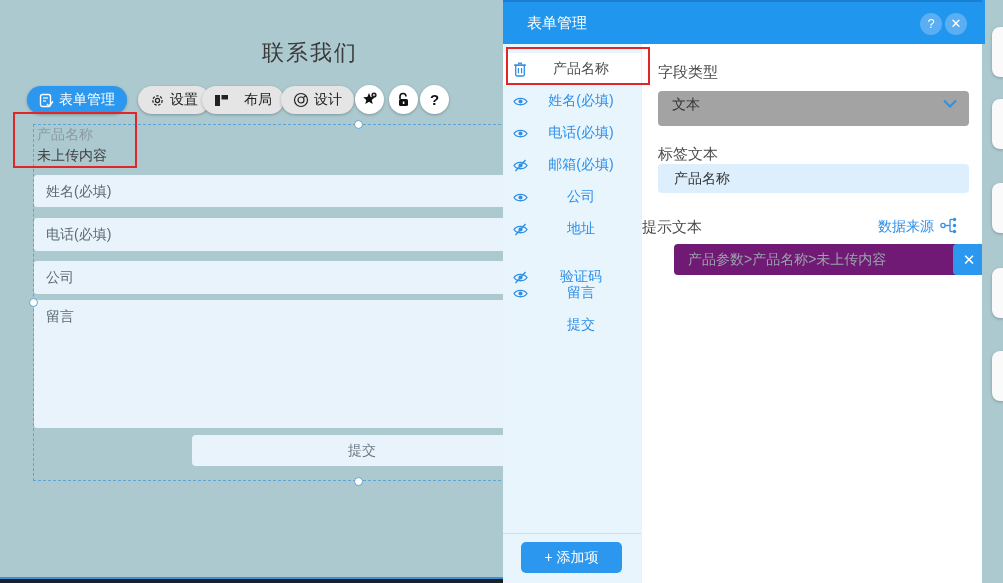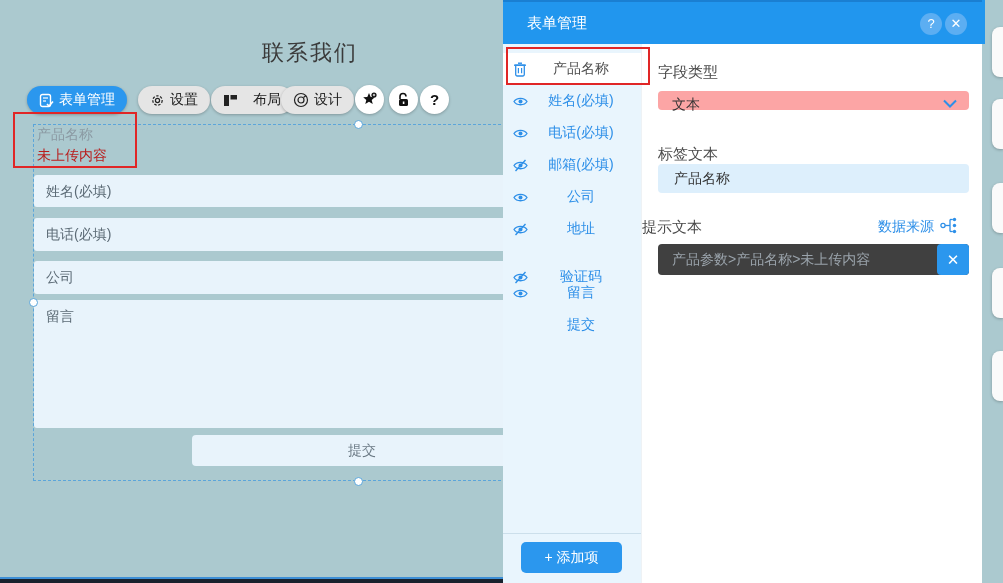--- a/index.html
+++ b/index.html
@@ -15,21 +15,21 @@
   .toolbar-pill.active { background:#2b97ee; color:#fff; }
   .toolbar-circle { position:absolute; top:85px; width:29px; height:29px; border-radius:50%; background:#fff;
     box-shadow:0 1px 3px rgba(0,0,0,.25); display:flex; align-items:center; justify-content:center; cursor:pointer; }
 
   
   .sel-frame { position:absolute; left:33px; top:124px; width:478px; height:357px;
     border:1px dashed #5ba5da; }
   .handle { position:absolute; width:9px; height:9px; border-radius:50%; background:#fff; border:1px solid #5ba5da; z-index:5; }
 
   .fld-label { position:absolute; left:37px; top:126px; font-size:14px; color:#8b9aa3; }
-  .fld-value { position:absolute; left:37px; top:147px; font-size:14px; color:#b91c1c; }
+  .fld-value { position:absolute; left:37px; top:147px; font-size:14px; color:#404040; }
 
   .cv-input { position:absolute; left:34px; width:478px; height:32px; background:#e8f3fb; border-radius:3px;
     font-size:14px; color:#5c6b76; line-height:32px; padding-left:12px; }
   .cv-textarea { position:absolute; left:34px; top:300px; width:478px; height:128px; background:#e8f3fb;
     border-radius:3px; font-size:14px; color:#5c6b76; padding:8px 0 0 12px; }
   .cv-submit { position:absolute; left:192px; top:435px; width:340px; height:31px; background:#e8f3fb;
     border-radius:4px; font-size:14px; color:#6b7a85; text-align:center; line-height:31px; cursor:pointer; }
 
   .red-box { position:absolute; border:2px solid #e02626; z-index:30; pointer-events:none; }
 
@@ -48,26 +48,26 @@
   .sb-row .sb-icon { width:18px; display:flex; align-items:center; }
   .sb-row .sb-label { flex:1; text-align:center; font-size:14px; color:#2d8fe8; }
   .sb-row.selected { background:#fff; }
   .sb-row.selected .sb-label { color:#4d4d4d; }
   .sb-divider { position:absolute; left:0; top:489px; width:138px; border-top:1px solid #ccdfeb; }
   .add-btn { position:absolute; left:18px; top:498px; width:101px; height:31px; background:#2b97ee; border:none;
     border-radius:5px; color:#fff; font-size:14px; cursor:pointer; }
 
   .settings { position:absolute; left:138px; top:44px; width:341px; height:539px; background:#fff; border-left:1px solid #eef2f5; }
   .set-label { position:absolute; font-size:15px; color:#4a4a4a; }
-  .set-select { position:absolute; left:16px; top:47px; width:311px; height:19px; background:#fca5a5; border-radius:4px;
+  .set-select { position:absolute; left:16px; top:47px; width:311px; height:35px; background:#a3a3a3; border-radius:4px;
     font-size:14px; color:#333; line-height:27px; padding-left:14px; cursor:pointer; }
   .set-select .chev { position:absolute; right:12px; top:8px; }
   .set-input { position:absolute; left:16px; width:311px; background:#ddeffc; border:none; border-radius:4px;
     font-size:14px; color:#333; padding-left:16px; }
-  .hint-wrap { position:absolute; left:16px; top:200px; width:311px; height:31px; background:#404040; border-radius:4px; }
+  .hint-wrap { position:absolute; left:32px; top:200px; width:311px; height:31px; background:#701a75; border-radius:4px; }
   .hint-input { position:absolute; left:0; top:0; width:279px; height:31px; background:transparent; border:none;
     font-size:14px; color:#9aa3ab; padding-left:14px; }
   .hint-clear { position:absolute; right:0; top:0; width:32px; height:31px; background:#2b97ee; border:none;
     border-radius:4px; color:#fff; font-size:15px; cursor:pointer; }
   .ds-link { position:absolute; right:48px; top:174px; font-size:14px; color:#2d8fe8; cursor:pointer; }
   .ds-icon { position:absolute; right:24px; top:173px; cursor:pointer; }
 
   
   .edge-strip { position:absolute; left:982px; top:0; width:21px; height:583px; background:#abc9cf; z-index:20; }
   .edge-strip .hdr-part { position:absolute; left:0; top:0; width:3px; height:44px; background:#2196ee; }
@@ -98,21 +98,21 @@
   <div class="toolbar-pill" style="left:138px;">
     <span>
       <svg width="15" height="15" viewBox="0 0 16 16">
           <circle cx="8" cy="8" r="2.2" fill="none" stroke="#222" stroke-width="1.3"></circle>
           <circle cx="8" cy="8" r="5" fill="none" stroke="#222" stroke-width="1.3" stroke-dasharray="2.6 1.7"></circle>
         </svg>
     </span>
     <span>设置</span>
   </div>
 
-  <div class="toolbar-pill" style="left:211px;gap:15px;">
+  <div class="toolbar-pill" style="left:202px;gap:15px;">
     <span>
       <svg width="15" height="15" viewBox="0 0 15 15">
           <rect x="1" y="2" width="5" height="11" fill="#222"></rect>
           <rect x="7.5" y="2" width="6.5" height="4.5" fill="#222"></rect>
         </svg>
     </span>
     <span>布局</span>
   </div>
 
   <div class="toolbar-pill" style="left:281px;">

